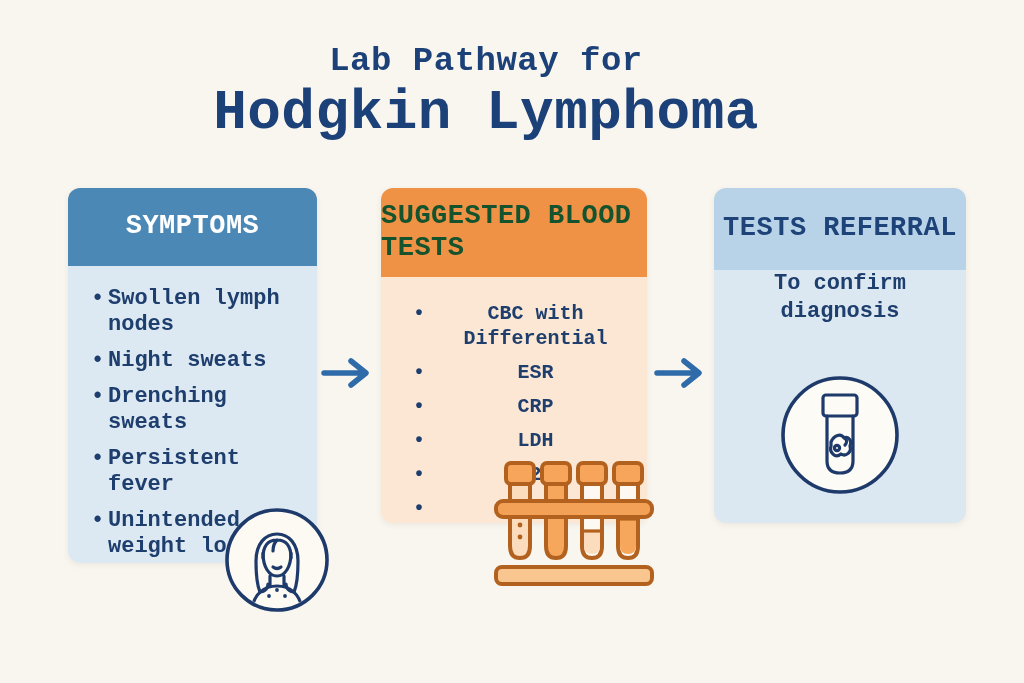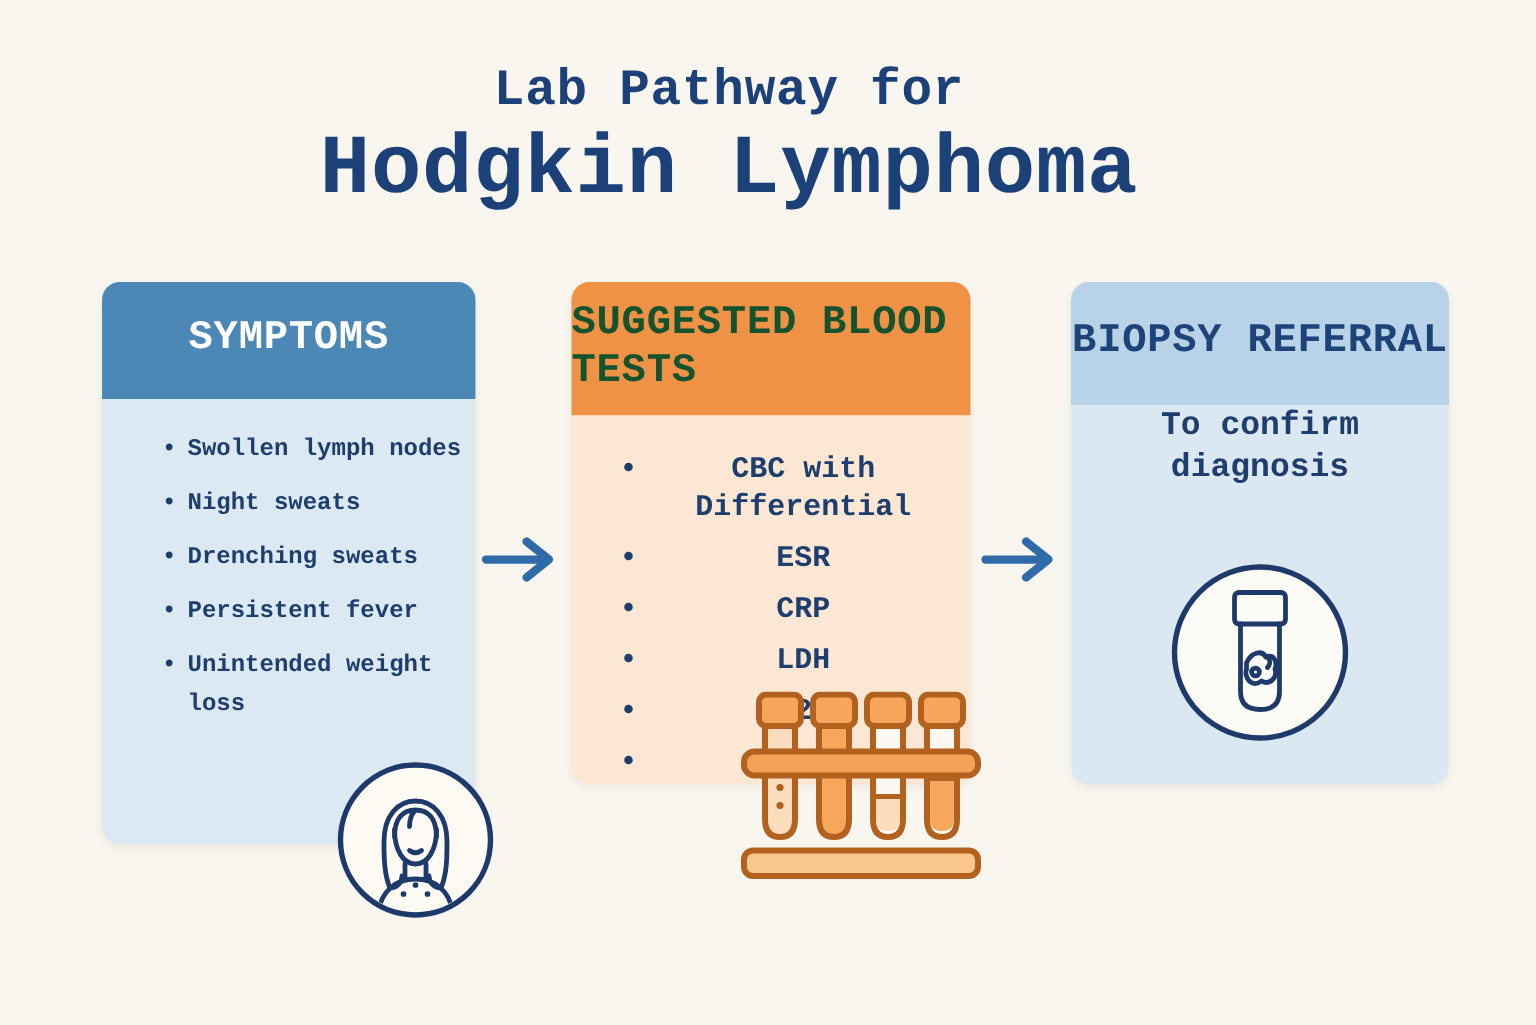--- a/index.html
+++ b/index.html
@@ -29,21 +29,21 @@
   .body-tests{height:246px; background:#fbe7d3;text-align:center;}
 
   .card-biopsy{left:714px; top:188px; width:252px; height:335px;}
   .hdr-biopsy{height:82px; background:#b8d3e7; color:#1d4379;}
   .body-biopsy{height:253px; background:#dbe7f1;}
 
   
   ul.bullets{list-style:none; margin:0; color:#1e3e6e; font-weight:600;}
   ul.bullets li{position:relative; padding-left:19px;}
   ul.bullets li::before{content:"\2022"; position:absolute; left:2px; top:0;}
-  .list-symptoms{padding:20px 8px 0 38px; font-size:16px; line-height:26px;}
+  .list-symptoms{padding:20px 8px 0 21px; font-size:22px; line-height:26px;}
   .list-symptoms li{margin-bottom:10px;}
   .list-tests{padding:24px 6px 0 30px; font-size:20px; line-height:25px;}
   .list-tests li{margin-bottom:9px;}
 
   .biopsy-note{text-align:center; color:#1e3e6e;
                font-size:22px; line-height:28px; font-weight:600;}
 
   
   .flow-arrow{position:absolute; top:352px;}
   .flow-arrow.a1{left:320px;}
@@ -86,21 +86,21 @@
         <li>ESR</li>
         <li>CRP</li>
         <li>LDH</li>
         <li>β2M</li>
         <li>SPEP</li>
       </ul>
     </div>
   </section>
 
   <section class="card card-biopsy">
-    <div class="hdr hdr-biopsy">BIOPSY REFERRAL</div>
+    <div class="hdr hdr-biopsy">TESTS REFERRAL</div>
     <div class="body body-biopsy">
       <div class="biopsy-note">To confirm diagnosis</div>
     </div>
   </section>
 
   <svg class="flow-arrow a1" width="54" height="42" viewBox="0 0 54 42">
     <path d="M4 21 H44 M31 9 L46 21 L31 33" fill="none" stroke="#2e6ba8" stroke-width="5.5" stroke-linecap="round" stroke-linejoin="round"></path>
   </svg>
   <svg class="flow-arrow a2" width="54" height="42" viewBox="0 0 54 42">
     <path d="M4 21 H44 M31 9 L46 21 L31 33" fill="none" stroke="#2e6ba8" stroke-width="5.5" stroke-linecap="round" stroke-linejoin="round"></path>

